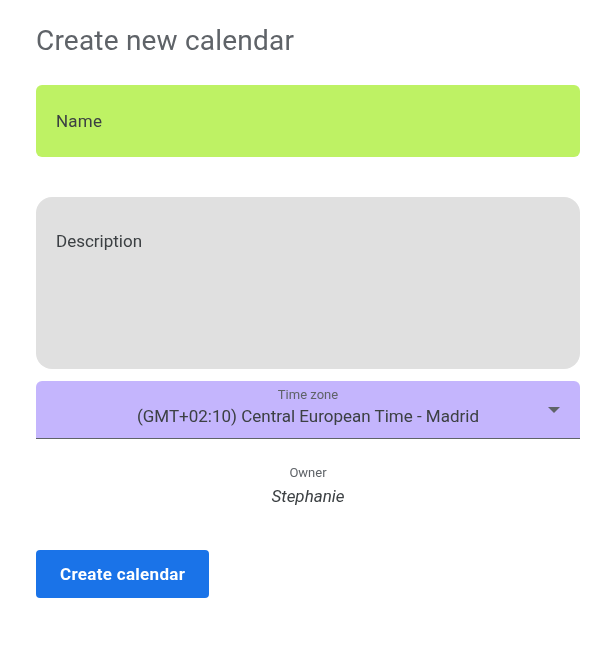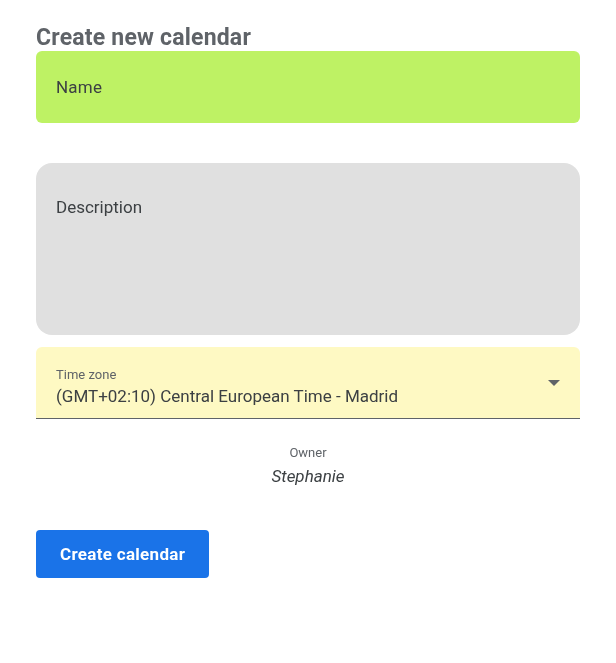--- a/index.html
+++ b/index.html
@@ -8,23 +8,24 @@
       padding: 0;
     }
     body {
       font-family: 'Google Sans', Roboto, Arial, sans-serif;
       background: #ffffff;
       width: 616px;
       height: 663px;
       padding: 24px 36px;
     }
     .page-title {
-      font-size: 23px;
-      font-weight: 700;
+      font-size: 28px;
+      font-weight: 400;
       color: #5f6368;
+      margin-bottom: 28px;
       letter-spacing: 0.2px;
     }
     .field {
       background: #bef264;
       border-radius: 6px;
       padding: 26px 20px;
       margin-bottom: 40px;
     }
     .field-name {
       font-size: 17px;
@@ -35,27 +36,28 @@
       background: #e0e0e0;
       border-radius: 16px;
       padding: 34px 20px 118px 20px;
       margin-bottom: 12px;
     }
     .field-description .label {
       font-size: 17px;
       color: #3c4043;
     }
     .timezone-field {
-      background: #fef9c3;
+      background: #c4b5fd;
       border-radius: 6px 6px 0 0;
       border-bottom: 1px solid #5f6368;
-      padding: 20px 20px 12px 20px;
+      padding: 6px 20px 12px 20px;
       margin-bottom: 26px;
       position: relative;
       cursor: pointer;
+      text-align: center;
     }
     .timezone-label {
       font-size: 13px;
       color: #5f6368;
       margin-bottom: 4px;
     }
     .timezone-value {
       font-size: 17px;
       color: #3c4043;
     }

